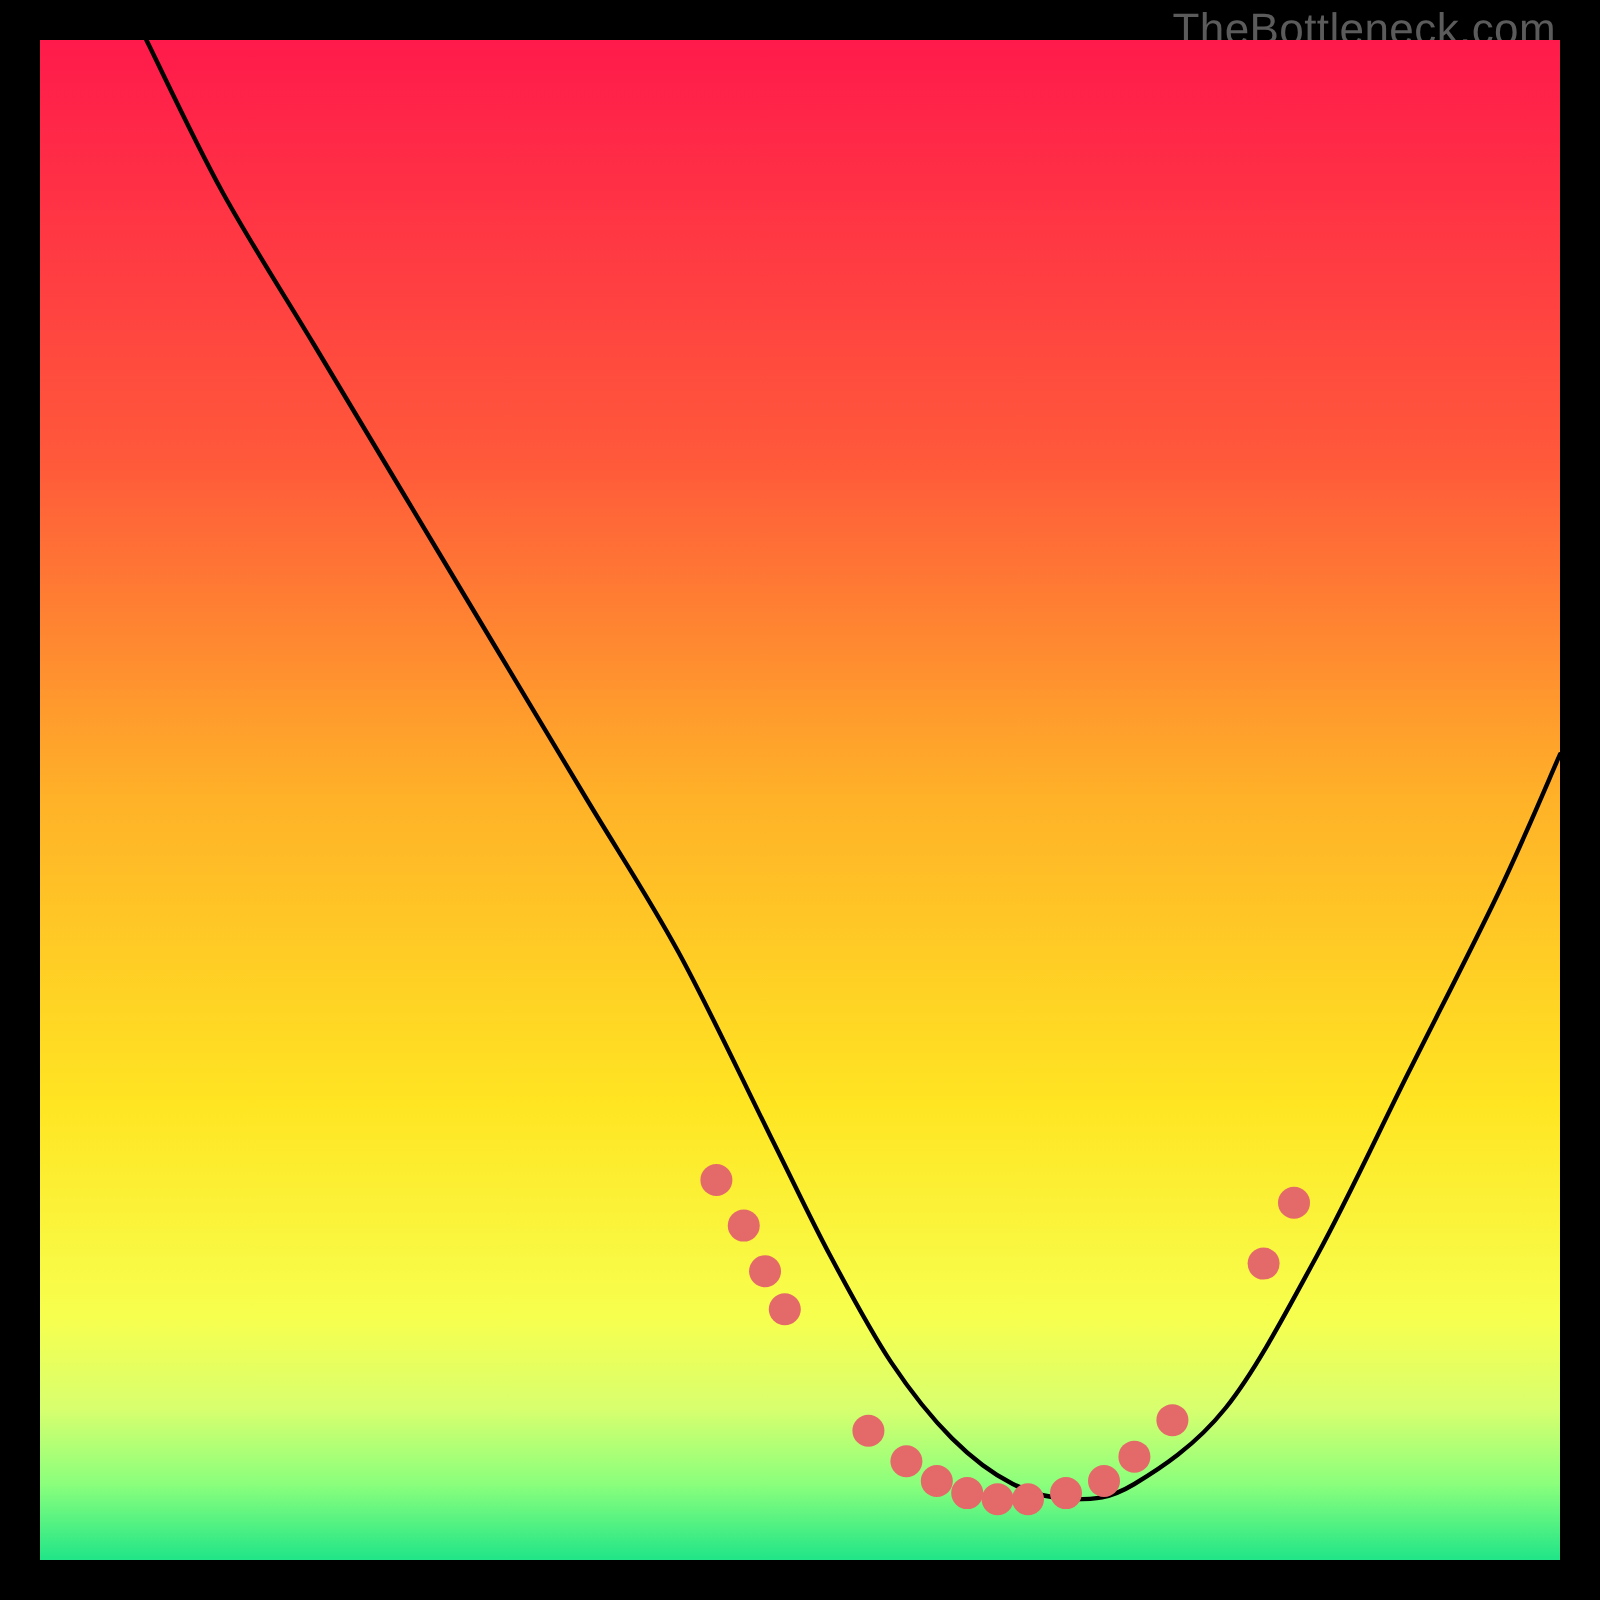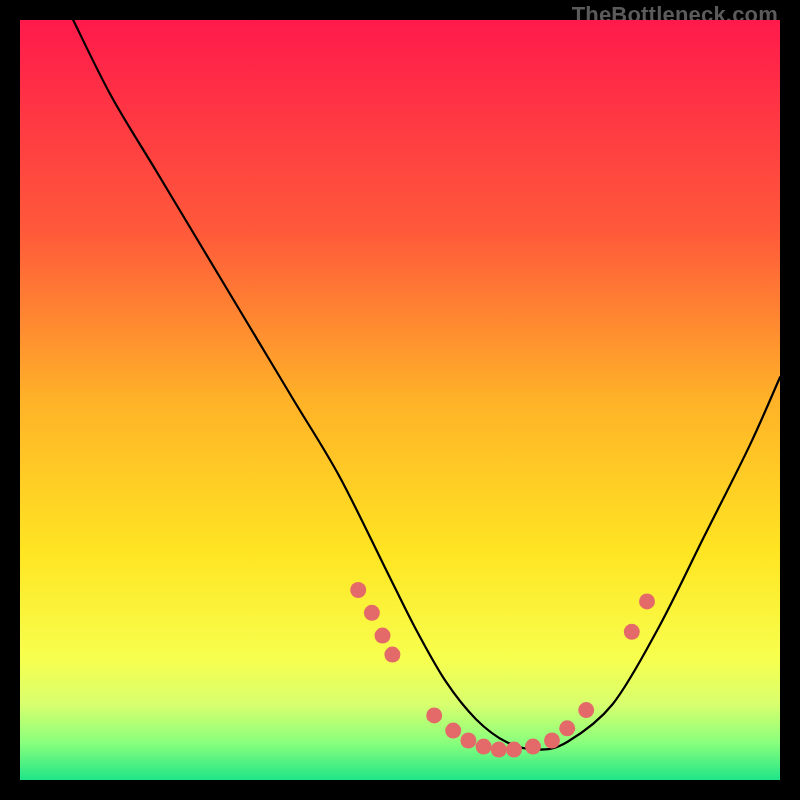--- a/index.html
+++ b/index.html
@@ -18,21 +18,21 @@
     width: 760px;
     height: 760px;
     background: #000;
   }
   .watermark {
     position: absolute;
     top: 2px;
     right: 22px;
     color: #5b5b5b;
     font-size: 22px;
-    font-weight: 700;
+    font-weight: 400;
     letter-spacing: 0.2px;
   }
   svg { display: block; }
 </style>
 </head>
 <body>
 
 <div class="watermark">TheBottleneck.com</div>
 
 <div class="frame">

